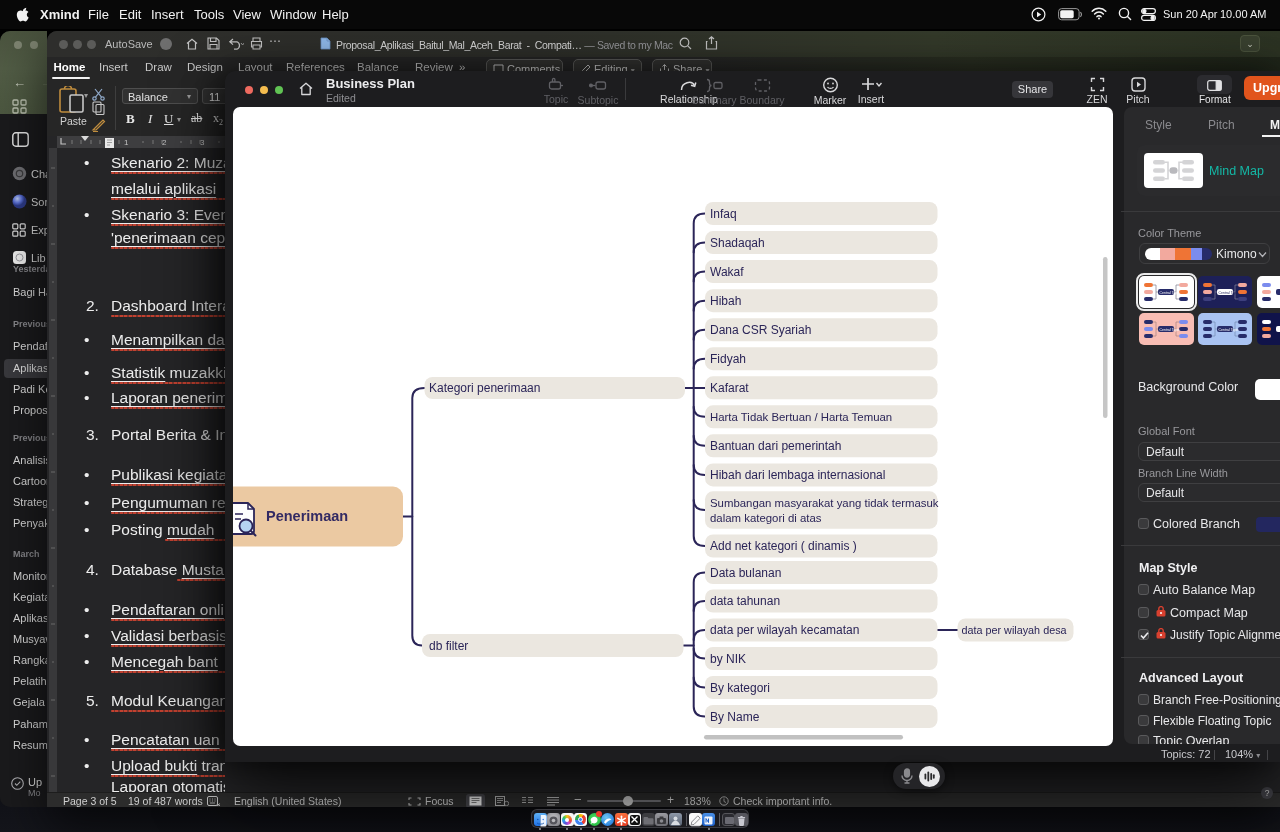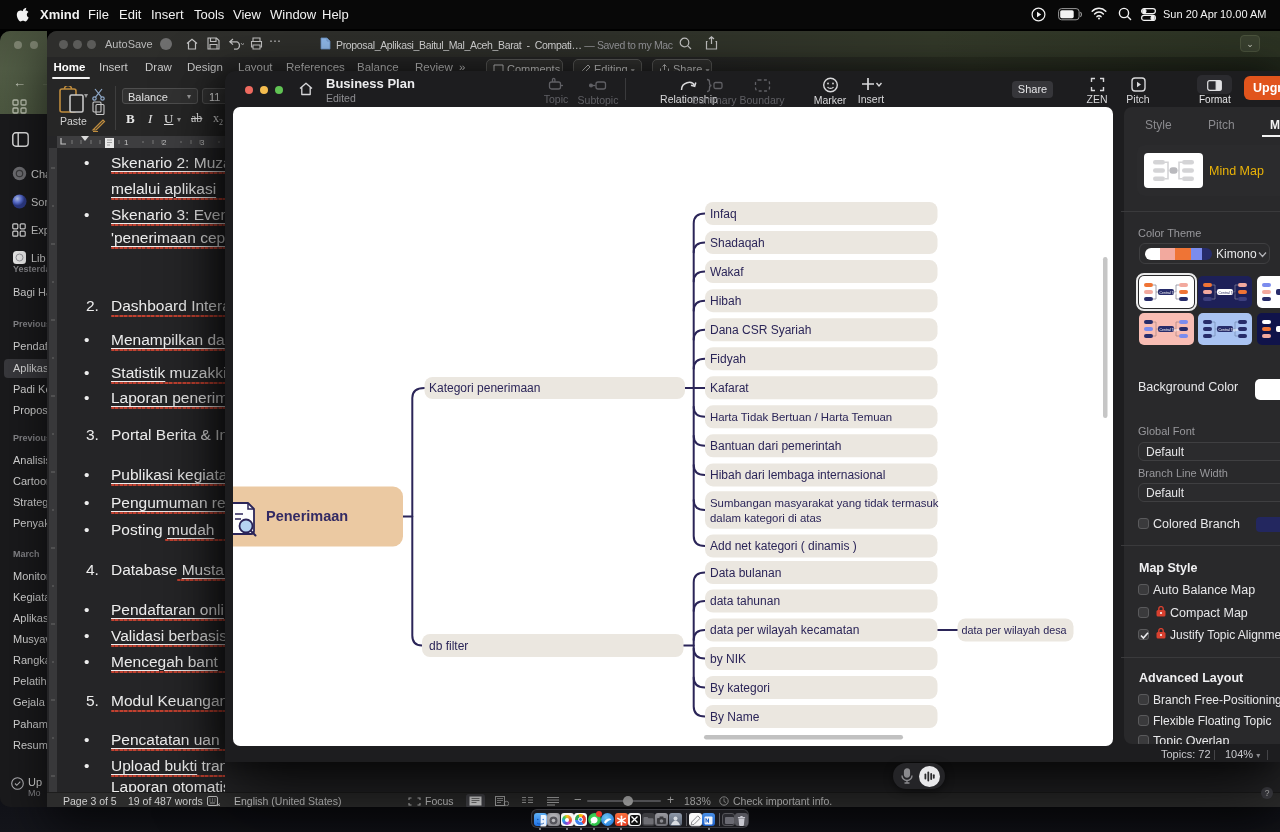--- a/index.html
+++ b/index.html
@@ -631,21 +631,21 @@
             <rect x="38" y="7" width="12" height="4.5" rx="2.2"></rect>
             <rect x="38" y="15.2" width="12" height="4.5" rx="2.2"></rect>
             <rect x="38" y="23.5" width="12" height="4.5" rx="2.2"></rect>
             <rect x="25.5" y="14.2" width="8" height="6.5" rx="3" fill="#b9b9bd"></rect>
           </g>
           <g fill="none" stroke="#d4d4d6" stroke-width="1.6">
             <path d="M21 9.2 h3 v16.5 h-3 M24 17.5 h2 M38 9.2 h-3 v16.5 h3 M35 17.5 h-2"></path>
           </g>
         </svg>
     </div>
-    <div class="abs" style="left:97px;top:56.5px;color:#eab308;font-size:12.5px;">Mind Map</div>
+    <div class="abs" style="left:97px;top:56.5px;color:#14b8a6;font-size:12.5px;">Mind Map</div>
     <div class="pdiv" style="top:104px;"></div>
     <div class="plabel" style="left:26px;top:120px;">Color Theme</div>
     <div class="pdrop" style="left:27px;top:135.5px;width:131px;height:21.5px;">
       <div class="abs" style="left:4.5px;top:4px;width:67.5px;height:12px;border-radius:6px;overflow:hidden;display:flex;">
         <div style="width:15px;background:#ffffff;"></div>
           <div style="width:15px;background:#f2a99e;"></div>
           <div style="width:16px;background:#ef7435;"></div>
           <div style="width:11.5px;background:#7b8cee;"></div>
           <div style="width:10px;background:#272c6a;"></div>
       </div>

